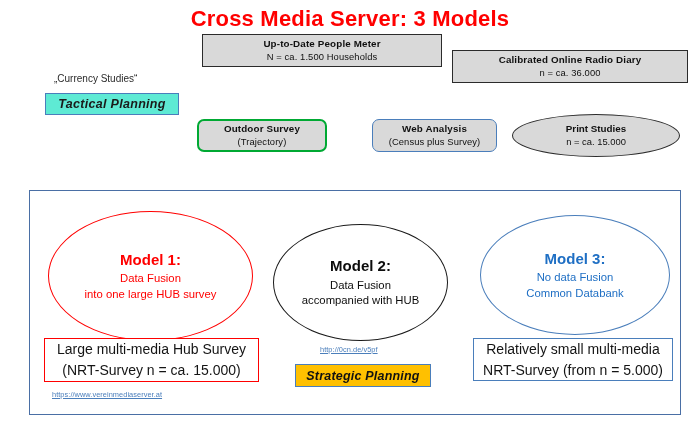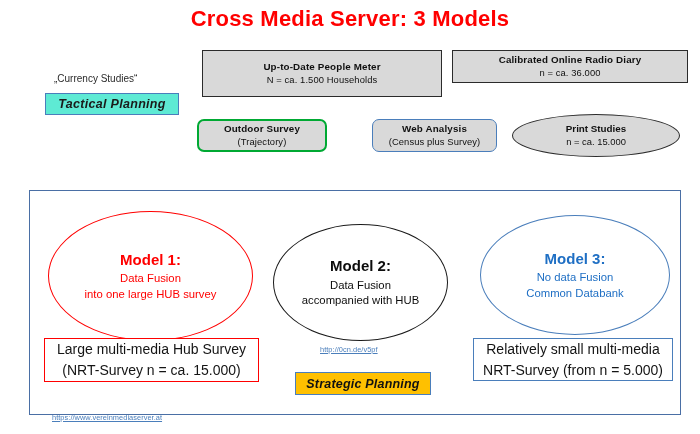--- a/index.html
+++ b/index.html
@@ -78,21 +78,21 @@
     font-size: 9.8px;
     font-weight: bold;
     letter-spacing: 0.15px;
   }
   .grey-rect .b-sub {
     font-size: 9.4px;
     font-weight: normal;
     letter-spacing: 0.1px;
   }
 
-  #box-peoplemeter { left: 202px; top: 50px; width: 240px; height: 47px; }
+  #box-peoplemeter { left: 202px; top: 34px; width: 240px; height: 33px; }
   #box-radiodiary  { left: 452px; top: 50px; width: 236px; height: 33px; }
 
   
   .round-rect {
     position: absolute;
     background: #d9d9d9;
     box-sizing: border-box;
     border-radius: 7px;
     display: flex;
     flex-direction: column;
@@ -212,28 +212,28 @@
 
   
   .link {
     position: absolute;
     font-size: 7.4px;
     color: #4a7ebb;
     text-decoration: underline;
     white-space: nowrap;
     letter-spacing: 0.05px;
   }
-  #link-verein { left: 52px; top: 390px; margin-top: 23px; }
+  #link-verein { left: 52px; top: 390px; }
   #link-short  { left: 320px; top: 345px; }
 
   
   #box-strategic {
     position: absolute;
     left: 295px;
-    top: 372px;
+    top: 364px;
     width: 136px;
     height: 23px;
     background: #FFC000;
     border: 1.4px solid #4a7ebb;
     box-sizing: border-box;
     display: flex;
     align-items: center;
     justify-content: center;
     font-size: 12.5px;
     font-weight: bold;

